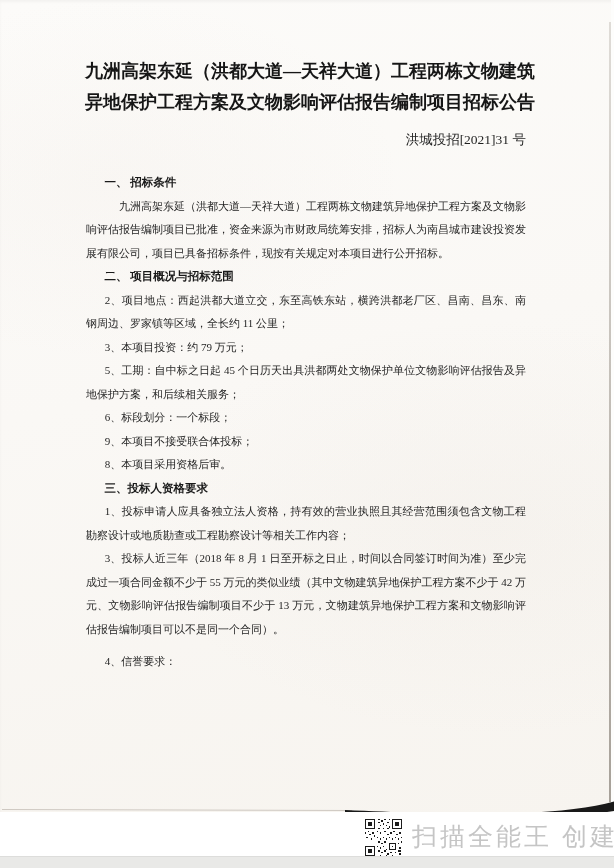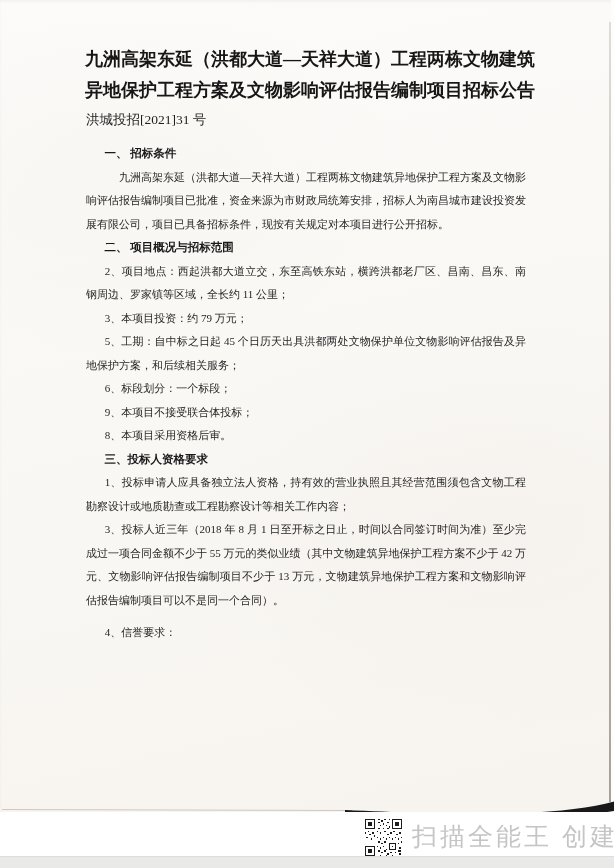--- a/index.html
+++ b/index.html
@@ -22,34 +22,34 @@
   .right-edge-line {
     position:absolute; left:609px; top:22px; width:2px; height:780px;
     background:linear-gradient(180deg, rgba(170,163,154,0.35), rgba(140,133,124,0.75));
   }
   .right-outside {
     position:absolute; left:611px; top:0; width:3px; height:812px; background:#fdfdfc;
   }
 
   
   .content {
-    position:absolute; left:86px; top:0; width:440px;
+    position:absolute; left:86px; top:12px; width:440px;
     color:#262626; font-size:11px; line-height:23.5px;
     text-align:justify;
   }
   .title {
     margin:44px -18px 0 -10px; text-align:center;
     font-weight:bold; font-size:18px; line-height:31px; color:#161616;
   }
   .title .tl { white-space:nowrap; }
   .docnum {
-    margin-top:4px; text-align:left; font-size:13.5px; line-height:20px;
+    margin-top:12px; text-align:right; font-size:13.5px; line-height:20px;
     color:#1f1f1f; white-space:nowrap;
   }
-  .body-text { margin-top:12px; }
+  .body-text { margin-top:21px; }
   .heading { font-weight:bold; color:#1a1a1a; text-indent:1.6em; font-size:11.5px; }
   p.para { text-indent:1.7em; }
   p.intro { text-indent:3em; }
   p.last { margin-top:9px; }
 
   
   .bottom-curl { position:absolute; left:0; top:798px; width:614px; height:22px; }
 
   
   .scan-footer { position:absolute; left:0; top:812px; width:614px; height:44px; background:#ffffff; }

